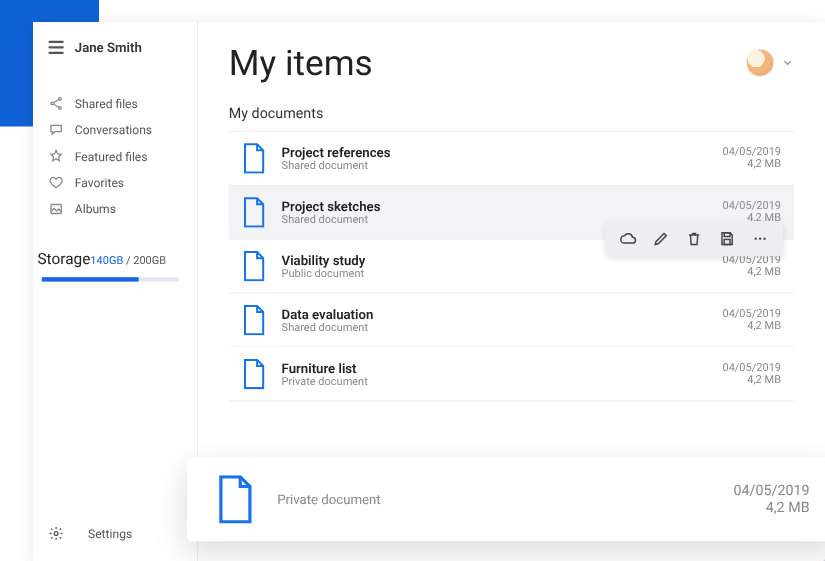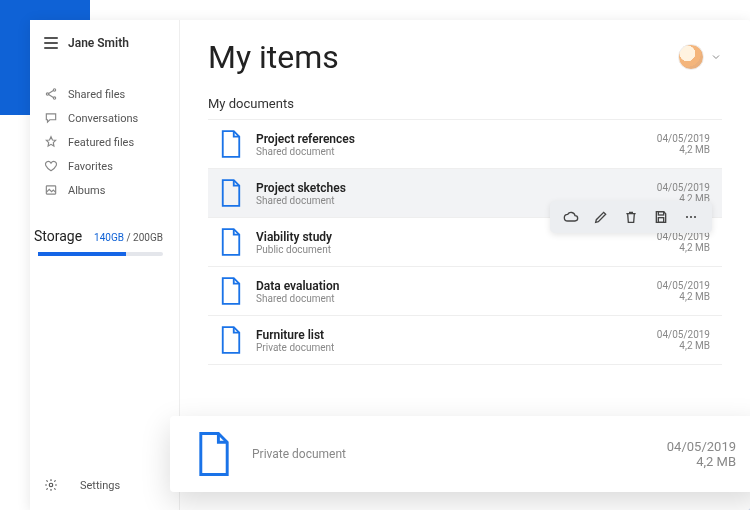--- a/index.html
+++ b/index.html
@@ -68,21 +68,21 @@
     font-size: 11px;
     color: #555;
     cursor: pointer;
   }
   .nav .ico { width: 14px; height: 14px; display: flex; align-items: center; justify-content: center; color: #888; }
   .storage {
     padding: 6px 8px 6px 0;
     position: relative;
   }
   .storage .labels {
-    display: flex; justify-content: space-between; align-items: baseline;
+    display: flex; align-items: baseline;
     font-size: 11px;
     padding: 0 8px 8px 4px;
   }
   .storage .labels .title { font-size: 14px; color: #222; }
   .storage .labels .values { font-size: 10px; color: #555; }
   .storage .labels .used { color: #0f62d6; }
   .bar {
     height: 4px;
     background: #e4e6eb;
     border-radius: 2px;

